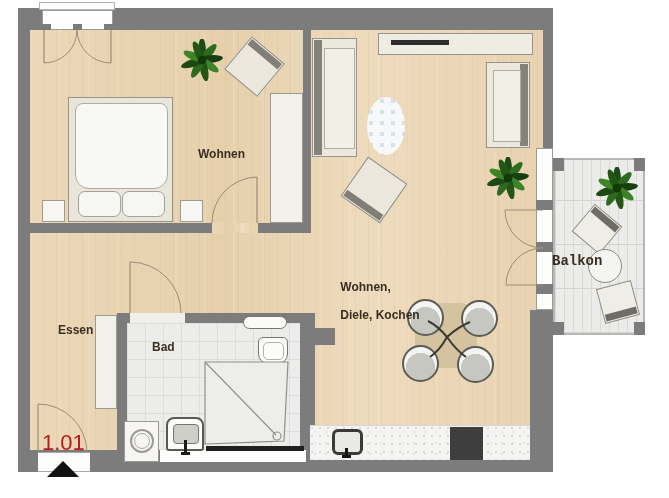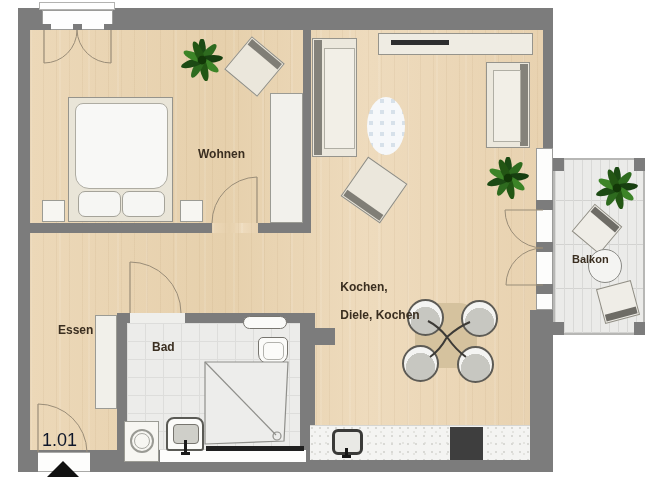--- a/index.html
+++ b/index.html
@@ -189,21 +189,21 @@
 
     <polygon points="205,362 288,362 284,441 205,444" fill="#ededeb" stroke="#8f8f8b" stroke-width="1.2"></polygon>
     <line x1="205" y1="362" x2="276" y2="435" stroke="#8f8f8b" stroke-width="1.2"></line>
     <circle cx="277" cy="436" r="4" fill="none" stroke="#8f8f8b" stroke-width="1.2"></circle>
 
     <path d="M447,337 Q438,326 428,321 M447,337 Q458,327 470,322 M447,337 Q440,350 430,357 M447,337 Q456,350 466,357" stroke="#3c3a36" stroke-width="2" fill="none"></path>
   </svg>
 
   <div class="lbl" style="left:198px;top:147px;">Wohnen</div>
   <div class="lbl" style="left:327px;top:266px;line-height:14px;">
-    <span>Kochen,</span><br>
+    <span>Wohnen,</span><br>
     <span>Diele, Kochen</span>
   </div>
   <div class="lbl" style="left:58px;top:323px;">Essen</div>
   <div class="lbl" style="left:152px;top:340px;">Bad</div>
-  <div class="lbl" style="left:572px;top:253px;font-size:11px;">Balkon</div>
-  <div class="abs" style="left:42px;top:430px;font-size:18px;color:#0f172a;font-family:'Liberation Sans',sans-serif;">1.01</div>
+  <div class="lbl" style="left:552px;top:253px;font-size:14px;font-family:Liberation Mono, monospace;">Balkon</div>
+  <div class="abs" style="left:42px;top:430px;font-size:22px;color:#b91c1c;font-family:'Liberation Sans',sans-serif;">1.01</div>
 
 </div>
 
 </body></html>

